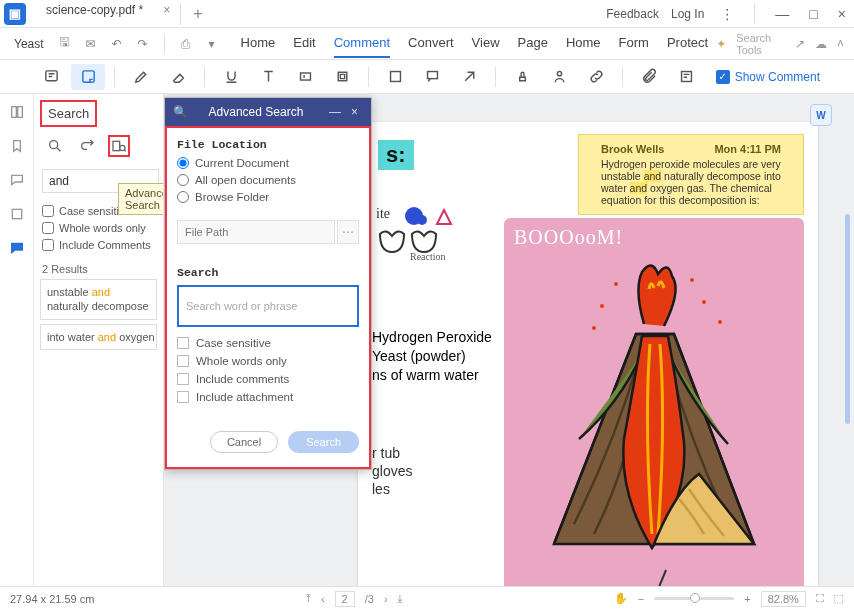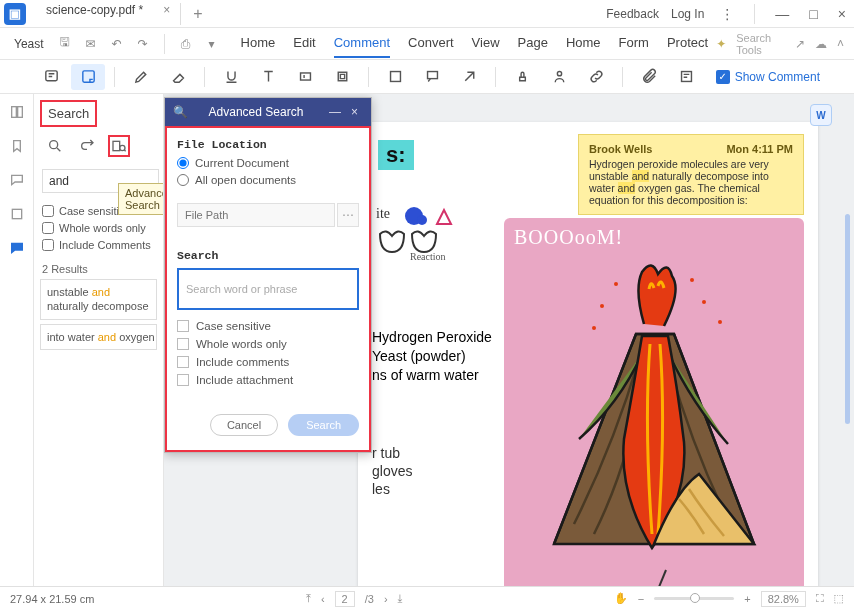--- a/index.html
+++ b/index.html
@@ -51,21 +51,21 @@
     .results-label { font-size: 11px; color: #666; padding: 8px 2px 4px; }
     .result-item { border: 1px solid #ddd; padding: 5px 6px; margin-bottom: 4px; font-size: 11px; color: #555; line-height: 1.3; white-space: nowrap; overflow: hidden; }
     .hl-and { color: #e89a00; }
     
     .tooltip { position: absolute; top: 56px; left: 78px; background: #fffbe0; border: 1px solid #c5b86f; padding: 3px 6px; font-size: 11px; color: #5b5020; z-index: 5; }
     
     .doc-area { flex: 1; background: #eef0f2; position: relative; overflow: hidden; }
     .doc-page { position: absolute; left: 194px; top: 28px; width: 460px; height: 530px; background: #fff; box-shadow: 0 1px 3px rgba(0,0,0,.15); }
     .page-heading { position: absolute; top: 18px; left: 20px; font-size: 22px; font-weight: 700; }
     .heading-box { display: inline-block; background: #5bd7d7; color: #111; padding: 2px 8px; }
-    .comment-note { position: absolute; top: 12px; right: 14px; width: 226px; background: #fff0a3; border: 1px solid #e8d46a; padding: 8px 10px; font-size: 10.5px; color: #333; }
+    .comment-note { position: absolute; top: 12px; right: 14px; width: 226px; background: #fff0a3; border: 1px solid #e8d46a; padding: 8px 22px; font-size: 10.5px; color: #333; }
     .comment-head { display: flex; justify-content: space-between; color: #6b5b10; font-weight: 600; font-size: 11px; margin-bottom: 3px; }
     .hl-y { background: #ffe66a; }
     .volcano-bg { position: absolute; top: 96px; right: 14px; width: 300px; height: 430px; background: #e9a7c4; border-radius: 6px 6px 0 0; }
     .boom { position: absolute; top: 8px; left: 10px; color: #fff; font-family: 'Comic Sans MS', cursive; font-size: 20px; letter-spacing: 1px; }
     .volcano-svg { position: absolute; top: 46px; left: 20px; }
     .chem-icons { position: absolute; top: 80px; left: 14px; width: 120px; }
     .ingredients { position: absolute; top: 206px; left: 14px; font-size: 14px; line-height: 1.3; color: #000000; }
     .ingredients .line { margin-bottom: 1px; }
     .equipment { position: absolute; top: 322px; left: 14px; font-size: 14px; line-height: 1.3; color: #333; }
     
@@ -411,20 +411,24 @@
       <div class="adv-body">
         <div class="adv-section-title">File Location</div>
         <label class="radio-row">
             <input type="radio" name="loc" checked="" style="">
             <span>Current Document</span>
           </label>
         <label class="radio-row">
             <input type="radio" name="loc" style="">
             <span>All open documents</span>
           </label>
+        <label class="radio-row">
+            <input type="radio" name="loc" style="">
+            <span>Browse Folder</span>
+          </label>
         <div class="file-path-row">
           <input class="file-path-input" disabled="" placeholder="File Path" style="">
           <span class="file-path-btn">⋯</span>
         </div>
         <div class="adv-search-section">
           <div class="adv-section-title">Search</div>
           <input class="adv-search-input" placeholder="Search word or phrase" style="">
           <div class="chk-row">
               <span class="chk-box"></span>
               <span>Case sensitive</span>

